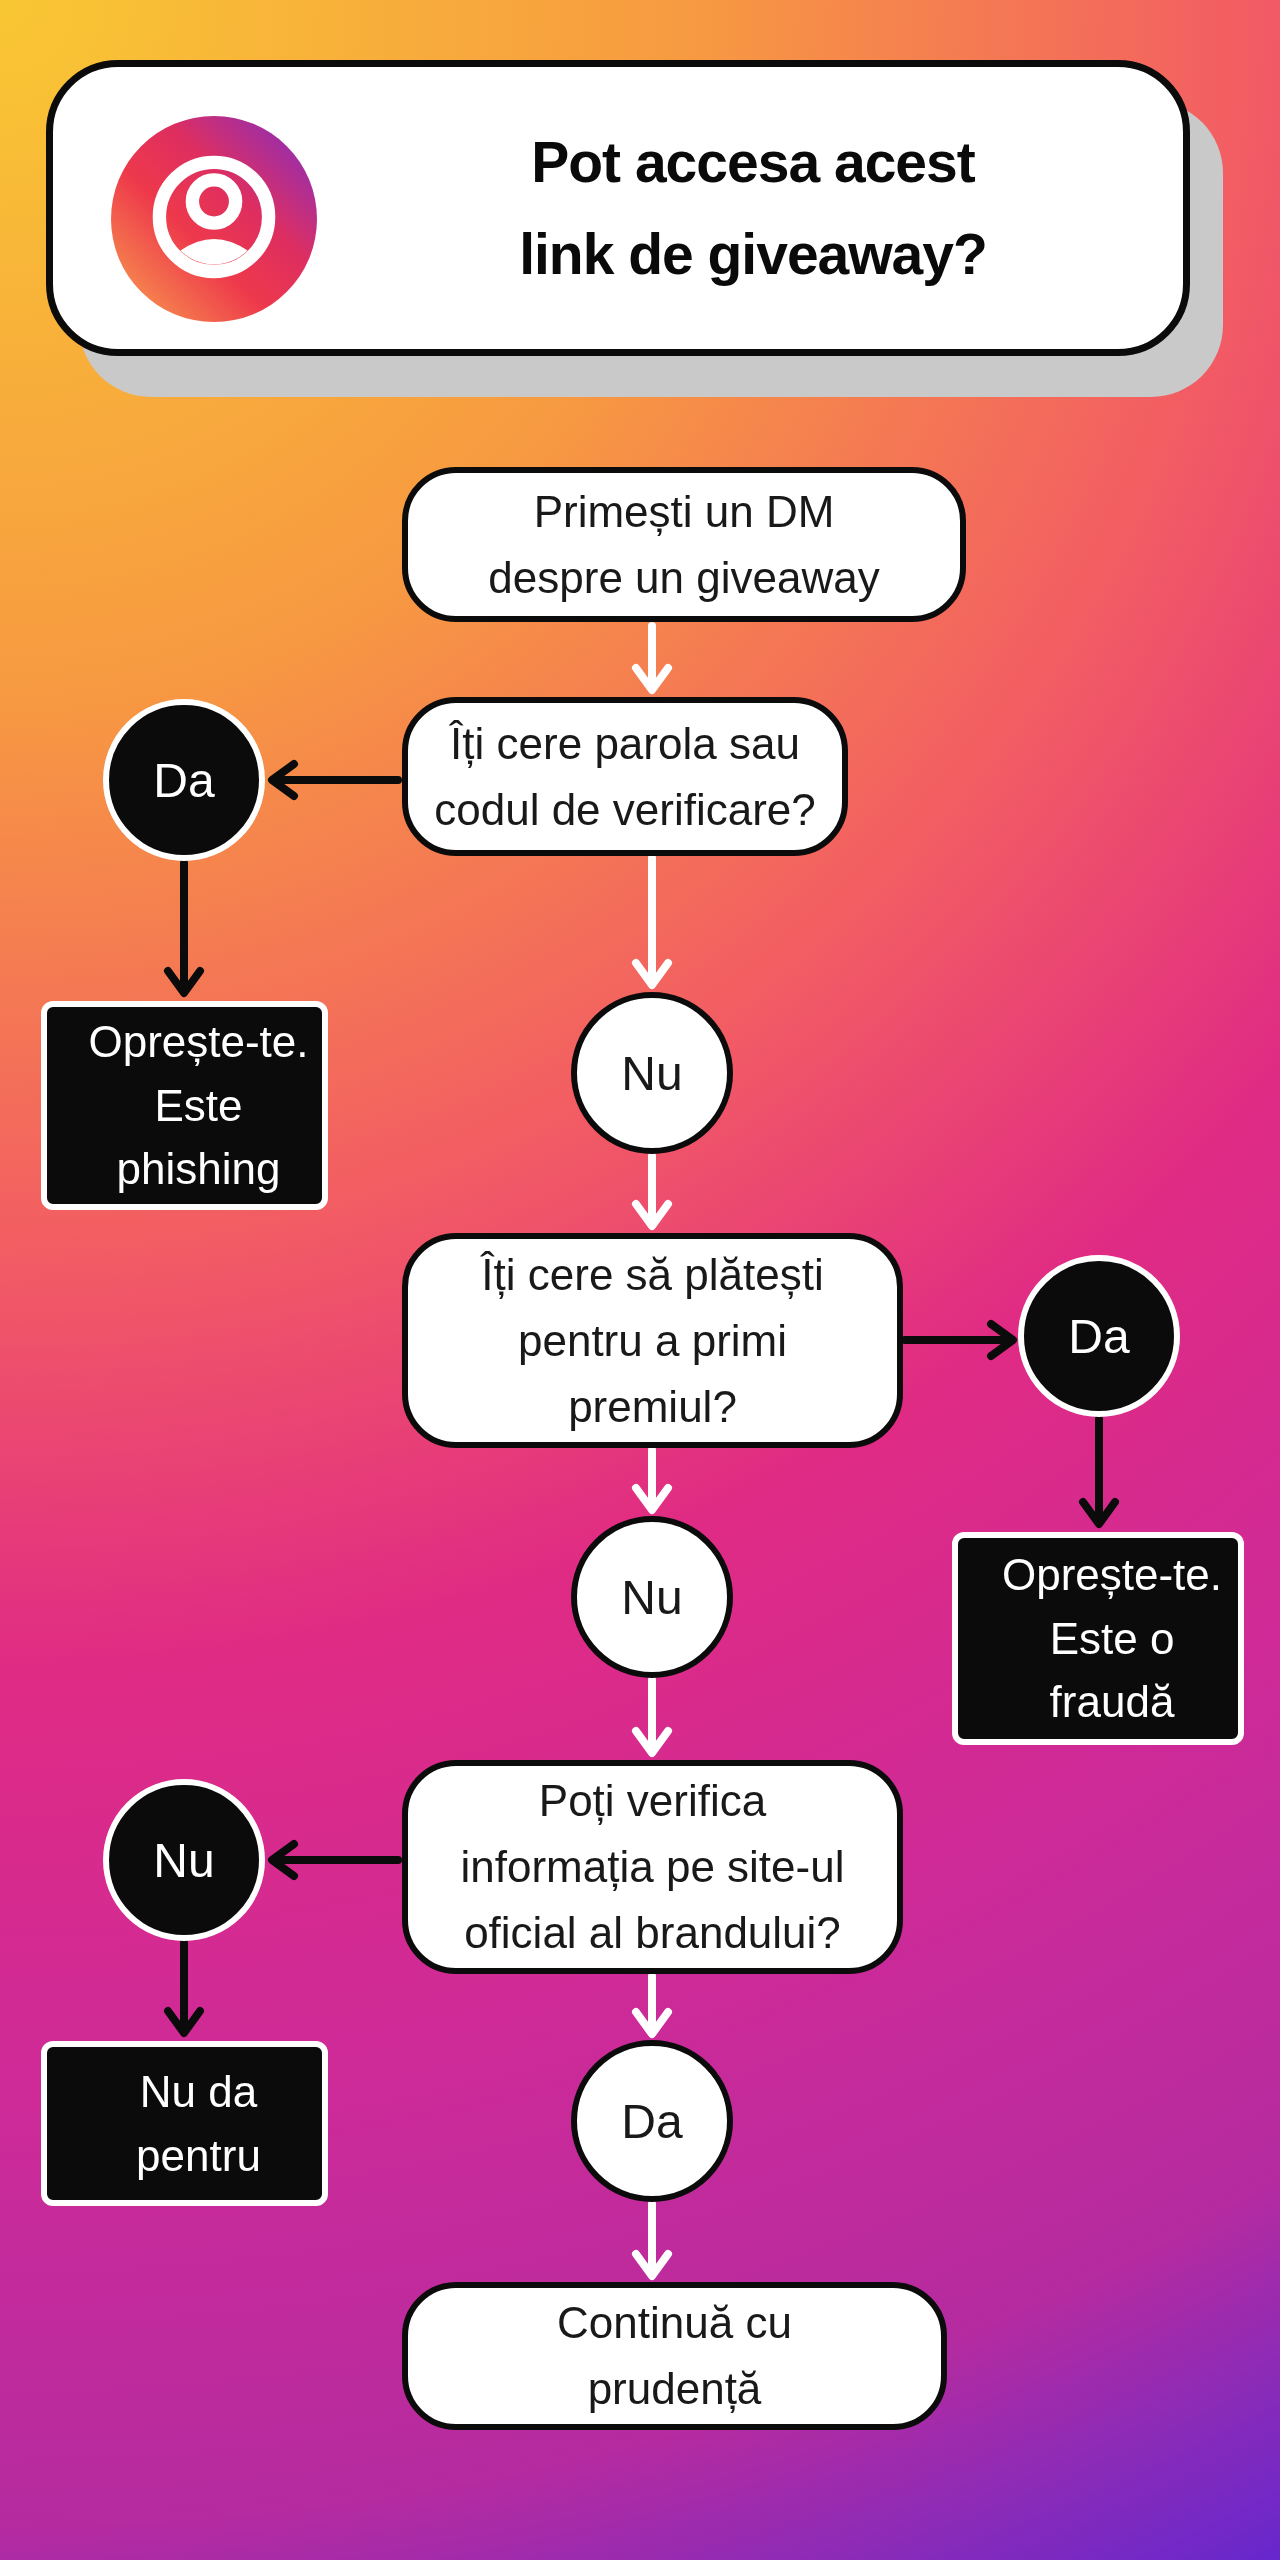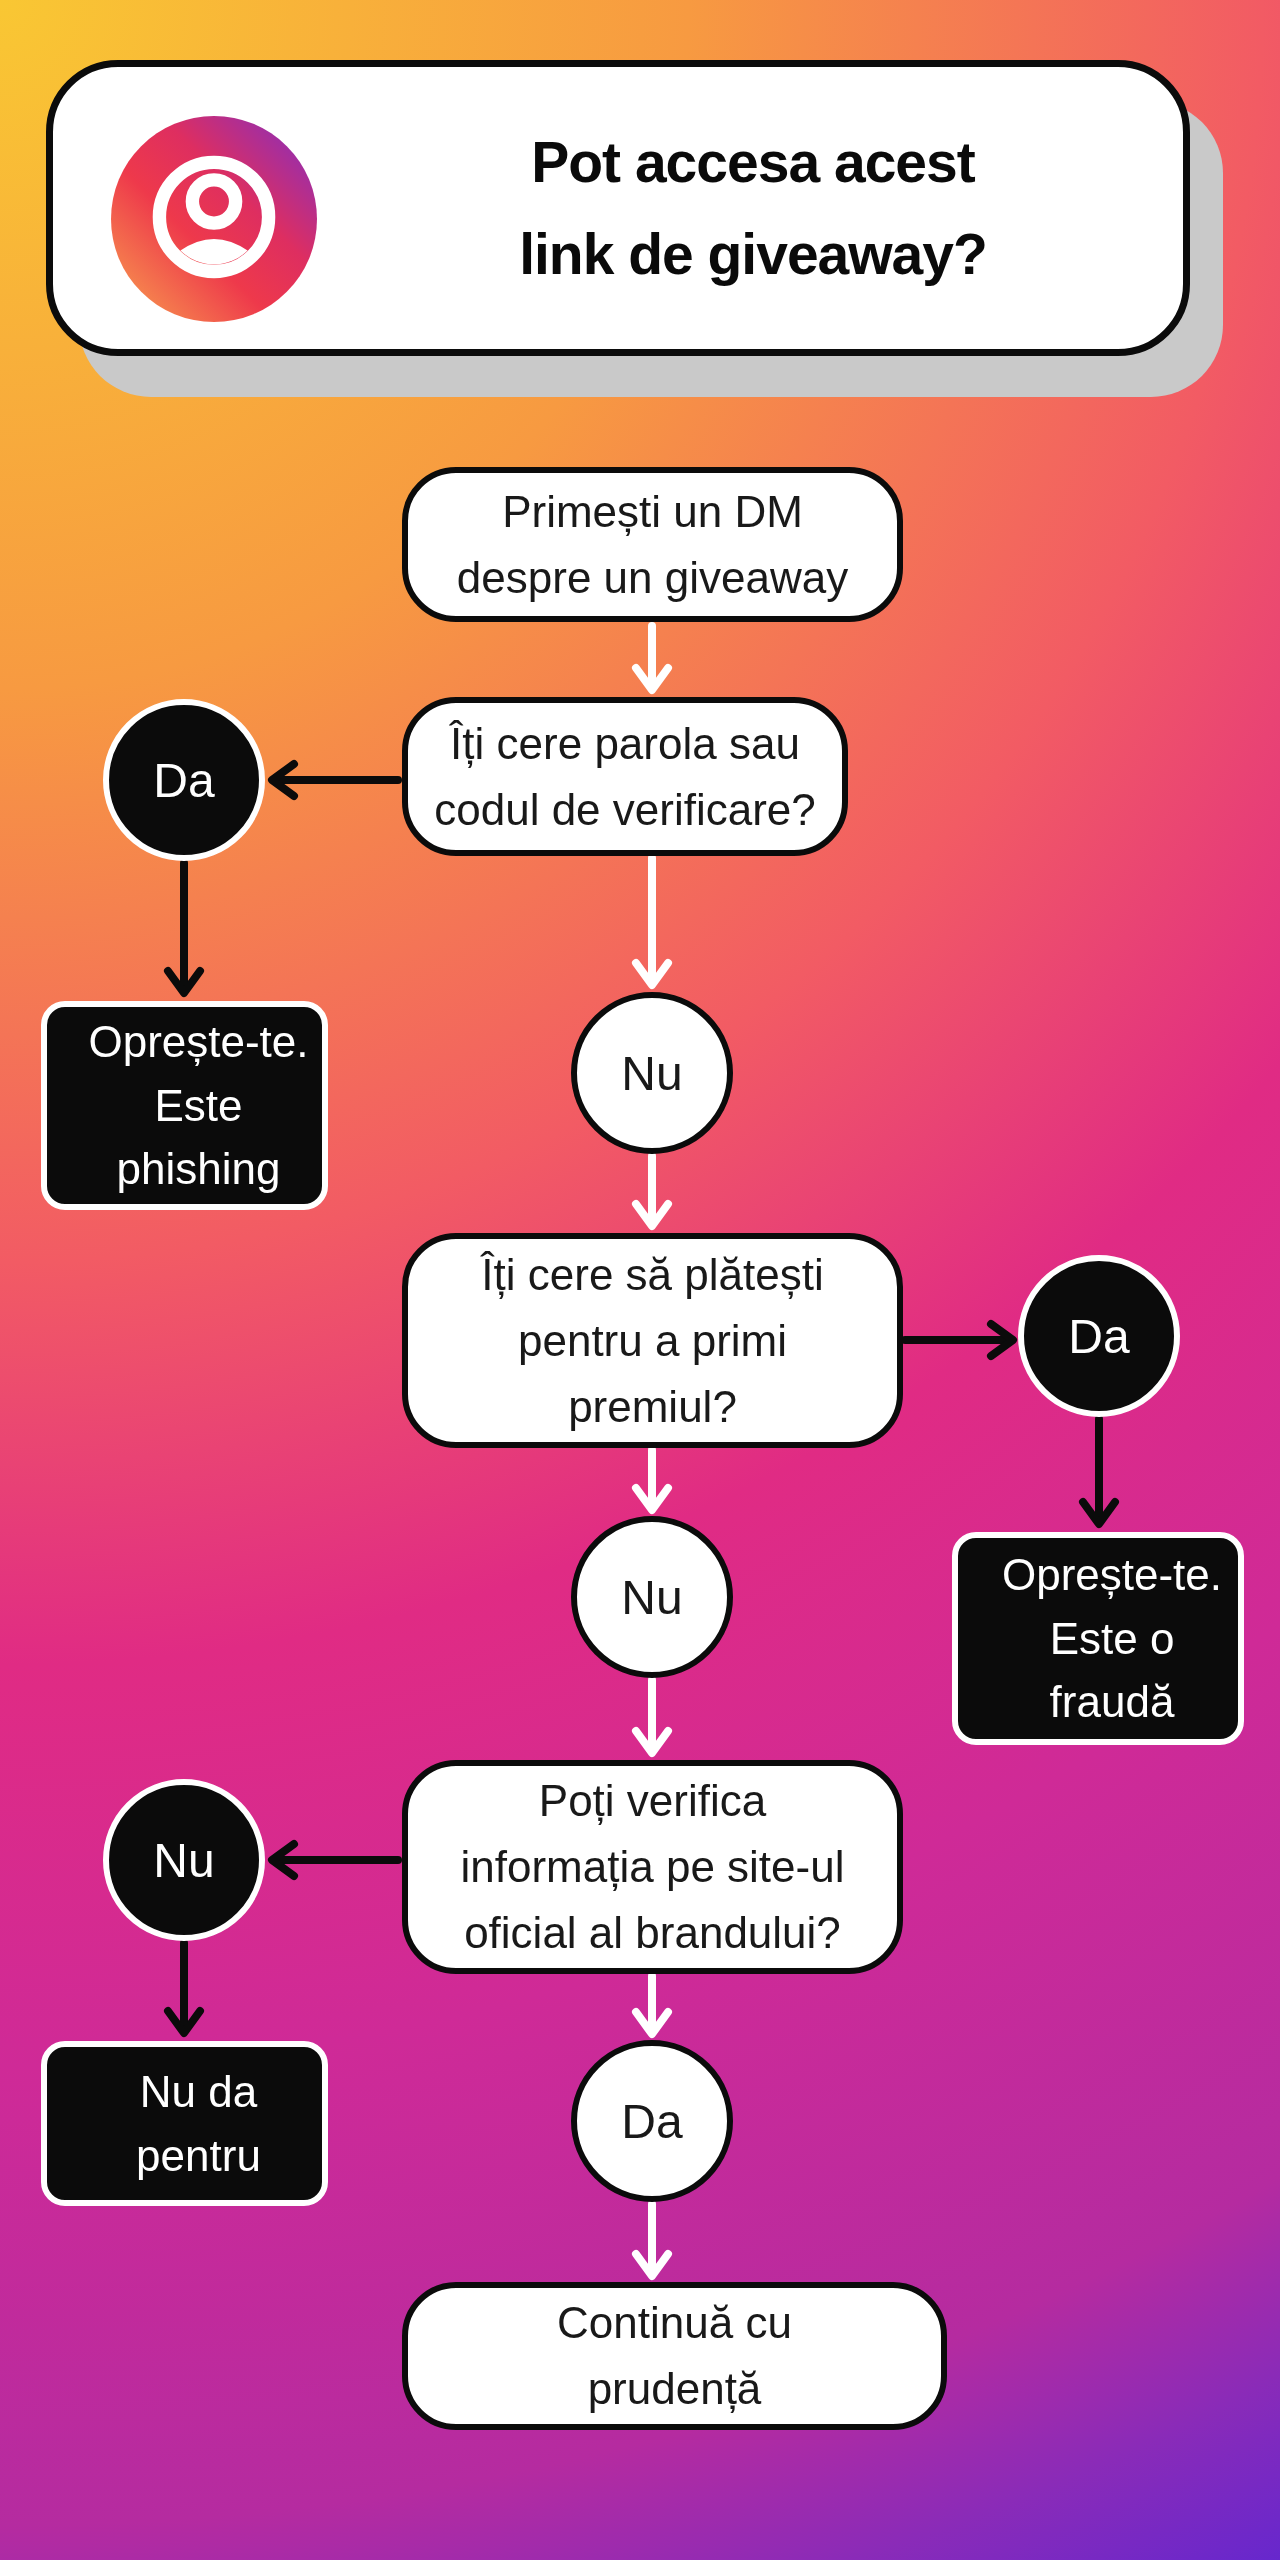--- a/index.html
+++ b/index.html
@@ -43,28 +43,28 @@
   .node {
     position:absolute; box-sizing:border-box;
     display:flex; align-items:center; justify-content:center;
     text-align:center; white-space:pre-line;
   }
   .box-white {
     background:#FFFFFF; border:6px solid #0B0B0B; border-radius:54px;
     color:#191919; font-size:44px; line-height:1.5;
   }
   .box-black {
-    background:#0B0B0B; border:6px solid #FFFFFF; border-radius:24px;
+    background:#0B0B0B; border:6px solid #FFFFFF; border-radius:12px;
     color:#FFFFFF; font-size:44px; line-height:1.45;padding-left:28px;
   }
   .circle { border-radius:50%; font-size:48px; }
   .circle-white { background:#FFFFFF; border:6px solid #0B0B0B; color:#191919; }
   .circle-black { background:#0B0B0B; border:6px solid #FFFFFF; color:#FFFFFF; }
 
-  #n-start        { left:402px;  top:467px;  width:501px; height:155px;text-align:center; }
+  #n-start        { left:402px;  top:467px;  width:564px; height:155px;text-align:center; }
   #n-ask-password { left:402px;  top:697px;  width:446px; height:159px; }
   #n-da-password  { left:103px;  top:699px;  width:162px; height:162px; }
   #n-stop-phishing{ left:41px;   top:1001px; width:287px; height:209px; }
   #n-nu-password  { left:571px;  top:992px;  width:162px; height:162px; }
   #n-ask-payment  { left:402px;  top:1233px; width:501px; height:215px; }
   #n-da-payment   { left:1018px; top:1255px; width:162px; height:162px; }
   #n-stop-fraud   { left:952px;  top:1532px; width:292px; height:213px; }
   #n-nu-payment   { left:571px;  top:1516px; width:162px; height:162px; }
   #n-ask-verify   { left:402px;  top:1760px; width:501px; height:214px; }
   #n-nu-verify    { left:103px;  top:1779px; width:162px; height:162px; }

